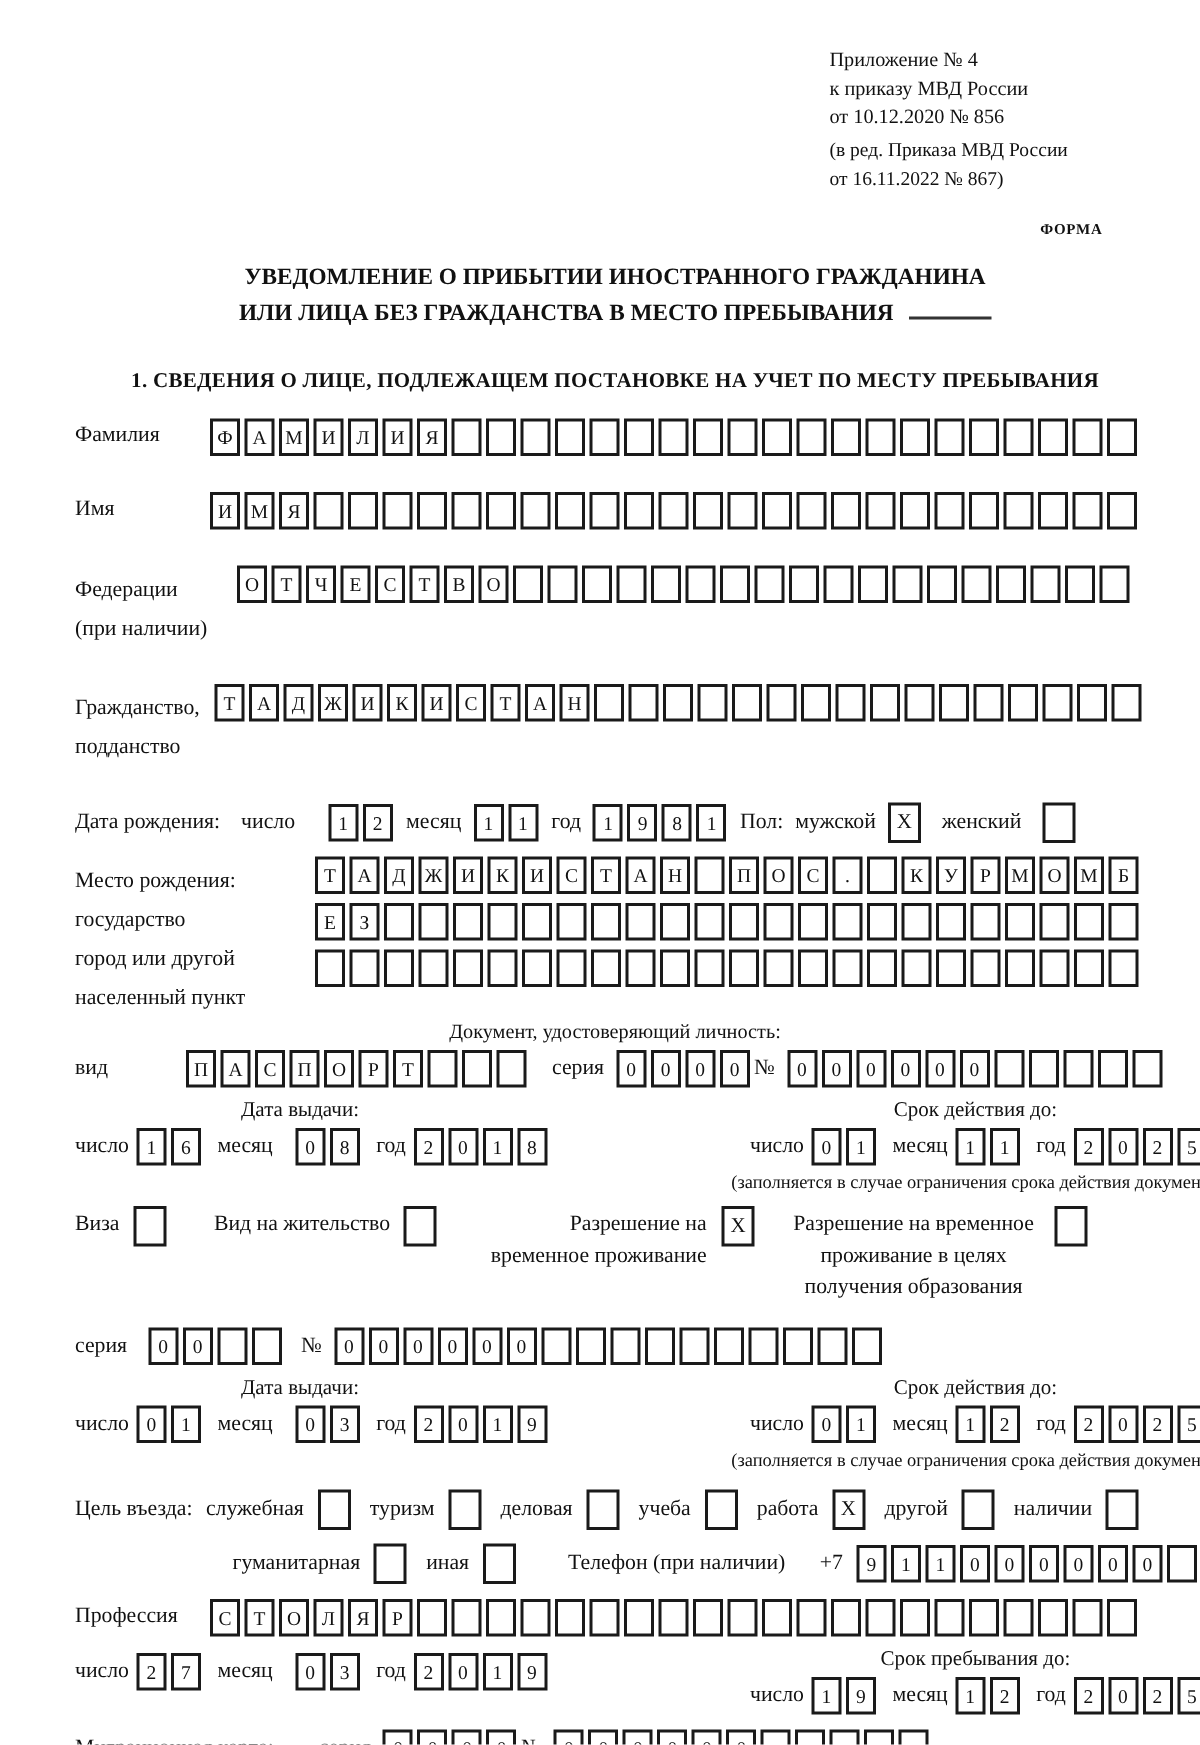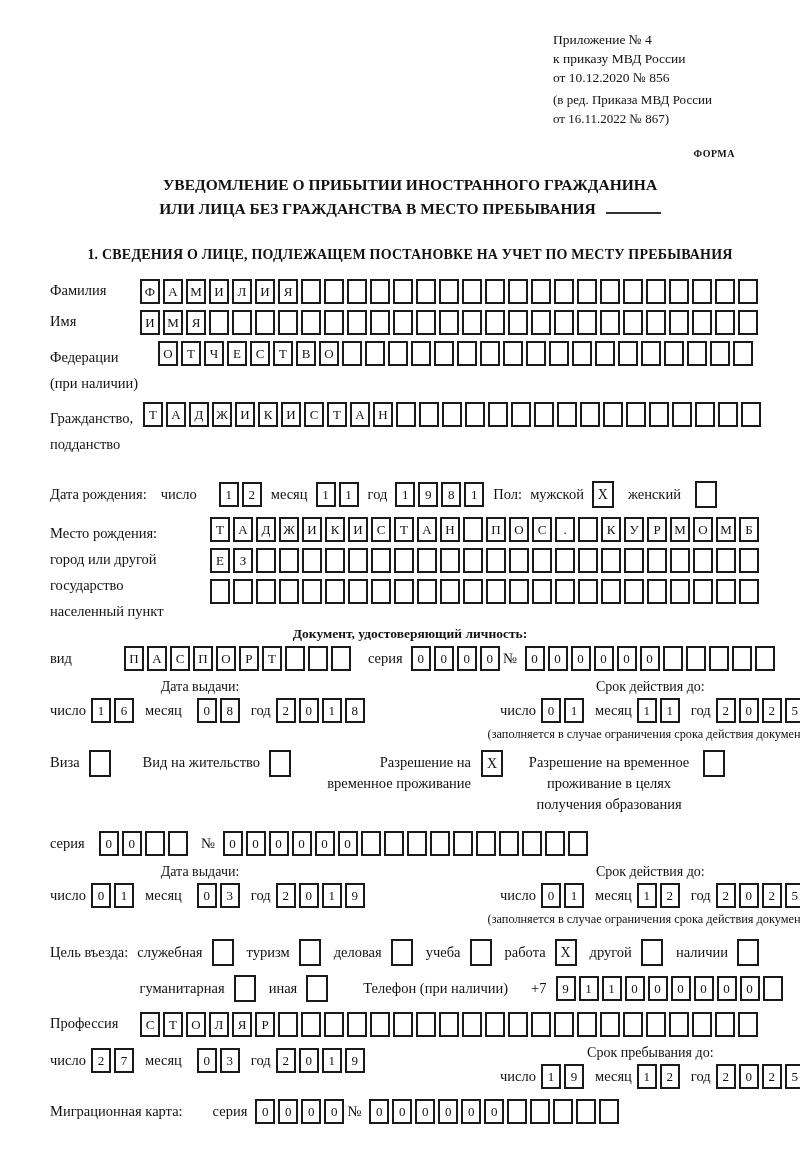--- a/index.html
+++ b/index.html
@@ -27,31 +27,31 @@
     box-sizing:border-box;width:20px;height:25px;border:2px solid #1a1a1a;
     margin-right:3px;font-size:13px;flex:0 0 auto;background:#fff;
   }
   .cbox{
     display:inline-flex;align-items:center;justify-content:center;
     box-sizing:border-box;width:22px;height:27px;border:2px solid #1a1a1a;
     font-size:14px;flex:0 0 auto;vertical-align:middle;background:#fff;
   }
 
   
-  .frow{display:flex;align-items:flex-start;margin-top:6px;}
+  .frow{display:flex;align-items:flex-start;margin-top:24px;}
   .flabel{flex:0 0 auto;padding-top:3px;}
   .w88{flex:0 0 90px;} .w108{flex:0 0 108px;} .w93{flex:0 0 93px;} .w160{flex:0 0 160px;}
   .stack .cells{margin-bottom:6px;}
   .lh26{line-height:26px;}
 
   .inline-row{display:flex;align-items:center;margin-top:8px;flex-wrap:nowrap;}
   .inline-row .lbl{margin-right:8px;white-space:nowrap;}
   .gap6{width:6px;flex:0 0 auto;} .gap10{width:10px;flex:0 0 auto;} .gap14{width:14px;flex:0 0 auto;} .gap22{width:22px;flex:0 0 auto;}
 
-  .center-bold{text-align:center;font-weight:bold;font-size:13.5px;margin-top:10px;}
+  .center-bold{text-align:center;font-weight:normal;font-size:13.5px;margin-top:10px;}
 
   
   .dates-pair{display:flex;margin-top:8px;}
   .dcol-l{flex:0 0 335px;}
   .dcol-r{flex:1 1 auto;}
   .date-head{text-align:center;font-size:14px;}
   .dcol-l .date-head{width:300px;}
   .dcol-r .date-head{padding-left:100px;}
   .date-line{display:flex;align-items:center;margin-top:3px;}
   .date-line .lbl{margin-right:5px;white-space:nowrap;}
@@ -262,22 +262,22 @@
     <span class="cbox">X</span>
     <span class="gap14"></span>
     <span class="lbl">женский</span>
     <span class="gap6"></span>
     <span class="cbox"></span>
   </div>
 
   <div class="frow" style="margin-top:9px;">
     <div class="flabel w160 lh26">
       <div>Место рождения:</div>
+      <div>государство</div>
       <div>город или другой</div>
-      <div>государство</div>
       <div>населенный пункт</div>
     </div>
     <div class="stack">
       <div class="cells">
           <span class="cell">Т</span>
           <span class="cell">А</span>
           <span class="cell">Д</span>
           <span class="cell">Ж</span>
           <span class="cell">И</span>
           <span class="cell">К</span>
@@ -563,21 +563,21 @@
     <span class="lbl">учеба</span>
     <span class="cbox"></span>
     <span class="lbl">работа</span>
     <span class="cbox">X</span>
     <span class="lbl">другой</span>
     <span class="cbox"></span>
     <span class="lbl">наличии</span>
     <span class="cbox"></span>
   </div>
 
-  <div class="purpose-row indent105" style="margin-top:9px;justify-content:center;">
+  <div class="purpose-row indent105" style="margin-top:9px;">
     <span class="lbl">гуманитарная</span>
     <span class="cbox"></span>
     <span class="lbl">иная</span>
     <span class="cbox"></span>
     <span class="gap22"></span>
     <span class="lbl">Телефон (при наличии)</span>
     <span class="gap14"></span>
     <span class="lbl">+7</span>
     <span class="cells">
         <span class="cell">9</span>

